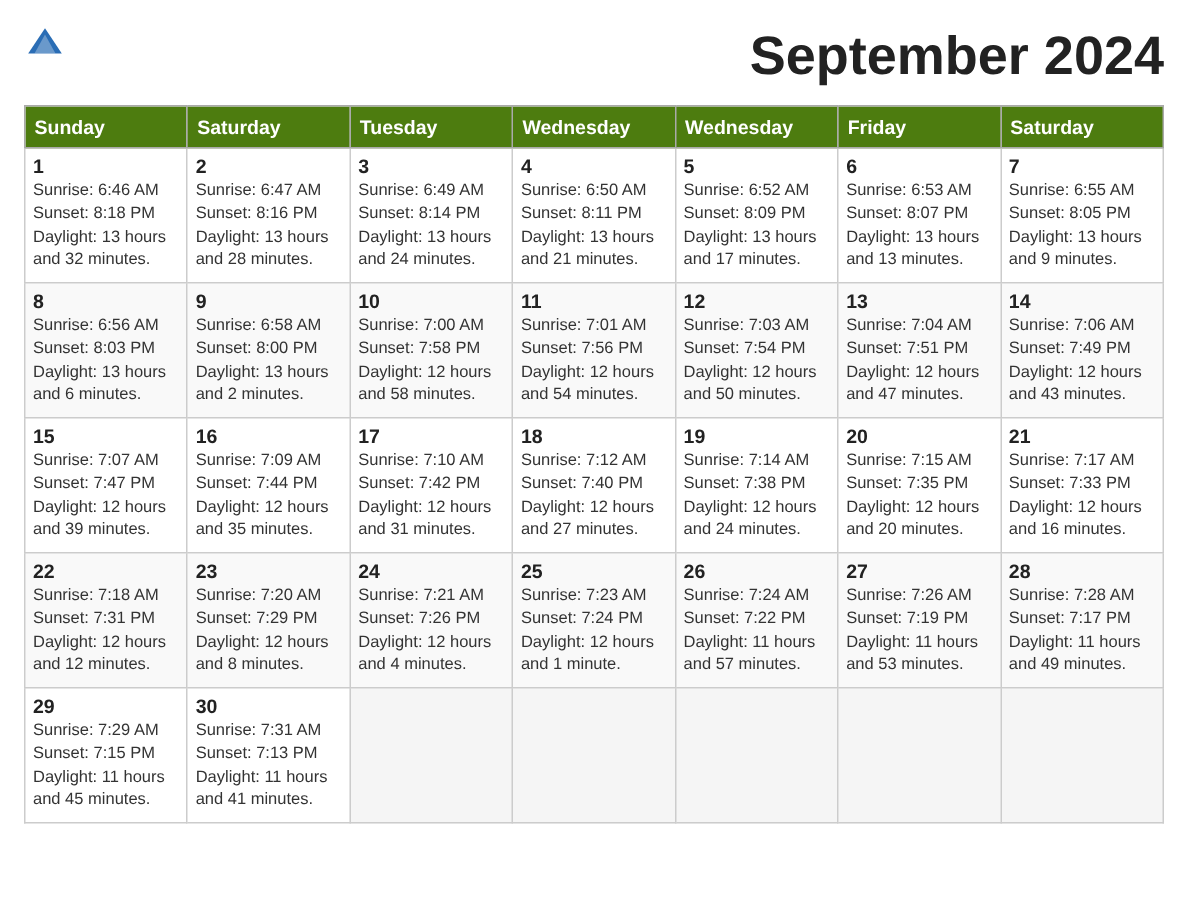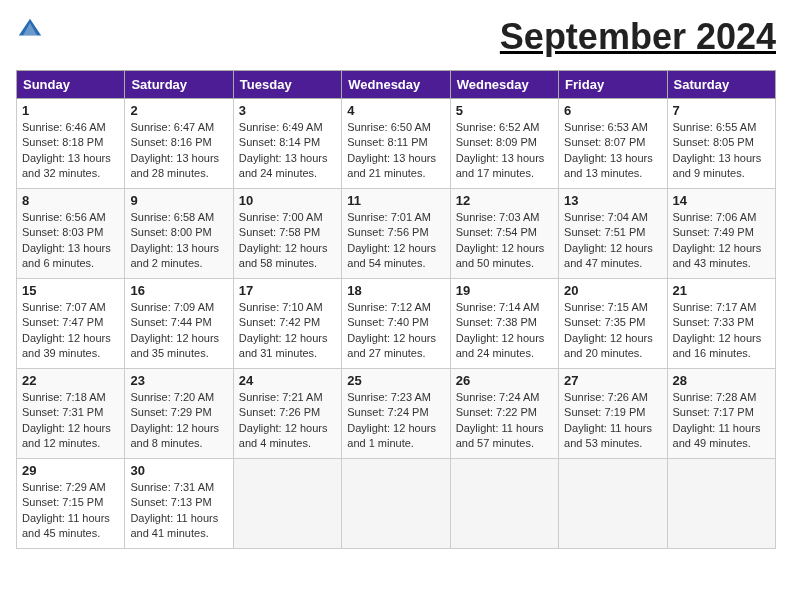--- a/index.html
+++ b/index.html
@@ -32,38 +32,37 @@
       font-weight: bold;
       color: #1a6eb5;
       line-height: 1;
     }
     .logo-icon {
       width: 28px;
       height: 28px;
     }
     .title-block {
       text-align: left;
-      text-decoration: underline;
     }
     .month-title {
       font-size: 36px;
       font-weight: bold;
       color: #222;
     }
     .location-title {
       font-size: 16px;
       color: #444;
     }
     table {
       width: 100%;
       border-collapse: collapse;
       table-layout: fixed;
     }
     th {
-      background-color: #4c1d95;
+      background-color: #4d7c0f;
       color: #fff;
       text-align: left;
       padding: 6px 6px;
       font-size: 13px;
       font-weight: bold;
       border: 1px solid #aaa;
     }
     td {
       vertical-align: top;
       border: 1px solid #ccc;

